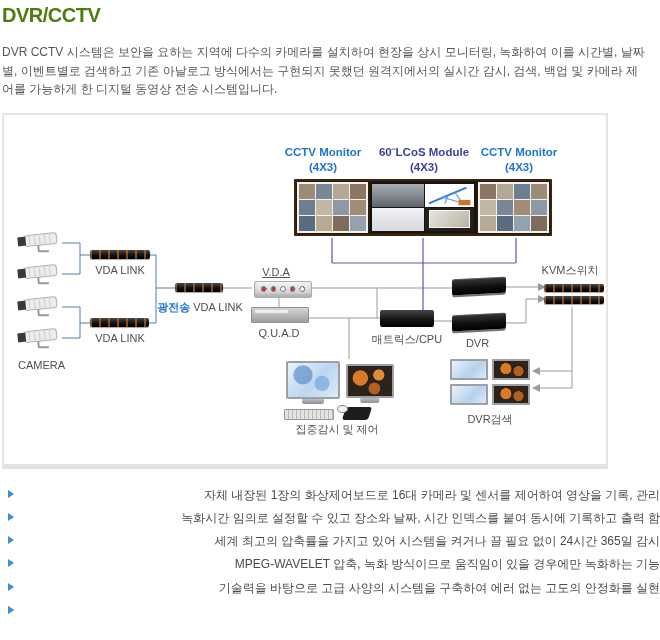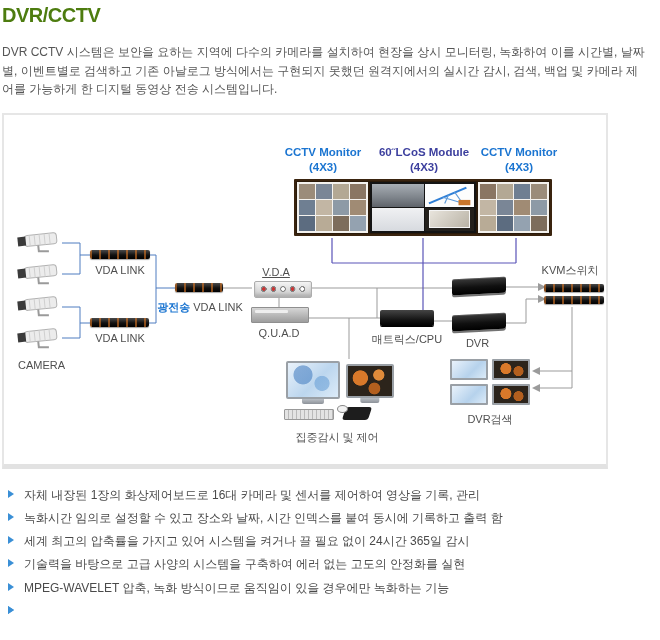--- a/index.html
+++ b/index.html
@@ -131,21 +131,21 @@
   .mini-mon.orange{
     background:
       radial-gradient(circle at 35% 45%, #d9792a 0 22%, transparent 24%),
       radial-gradient(circle at 72% 60%, #b35f1e 0 18%, transparent 20%),
       #2c241b;
   }
   
   .features{list-style:none;margin:18px 0 0 2px;padding:0;}
   .features li{
     position:relative;padding-left:22px;margin-bottom:7px;
-    font-size:12px;line-height:1.35;color:#4a4a4a;
+    font-size:12px;line-height:1.35;color:#4a4a4a;text-align:right;
   }
   .features li .arrow{
     position:absolute;left:6px;top:3px;width:0;height:0;
     border-left:6px solid #3a8fd6;border-top:4px solid transparent;border-bottom:4px solid transparent;
   }
 </style>
 </head>
 <body>
 
 <h1 class="page-title">DVR/CCTV</h1>
@@ -305,33 +305,33 @@
 
   <div class="lbl" style="left:528px;top:149px;width:76px;">KVM스위치</div>
   <div class="rack" style="left:540px;top:169px;width:60px;height:8px;"></div>
   <div class="rack" style="left:540px;top:181px;width:60px;height:8px;"></div>
 
   <div class="mon blue" style="left:282px;top:246px;width:54px;height:38px;"></div>
   <div class="mon orange" style="left:342px;top:249px;width:48px;height:34px;"></div>
   <div class="kbd" style="left:280px;top:294px;width:48px;"></div>
   <div class="mouse-pad" style="left:340px;top:292px;"></div>
   <div class="mouse" style="left:333px;top:290px;"></div>
-  <div class="lbl" style="left:268px;top:316px;width:130px;">집중감시 및 제어</div>
+  <div class="lbl" style="left:268px;top:308px;width:130px;">집중감시 및 제어</div>
 
   <div class="mini-grid" style="left:446px;top:244px;">
     <div class="mini-mon blue"></div>
     <div class="mini-mon orange"></div>
     <div class="mini-mon blue"></div>
     <div class="mini-mon orange"></div>
   </div>
   <div class="lbl" style="left:438px;top:298px;width:96px;">DVR검색</div>
 
 </div>
 
 <ul class="features">
   <li><span class="arrow"></span><span>자체 내장된 1장의 화상제어보드로 16대 카메라 및 센서를 제어하여 영상을 기록, 관리</span></li>
   <li><span class="arrow"></span><span>녹화시간 임의로 설정할 수 있고 장소와 날짜, 시간 인덱스를 붙여 동시에 기록하고 출력 함</span></li>
   <li><span class="arrow"></span><span>세계 최고의 압축률을 가지고 있어 시스템을 켜거나 끌 필요 없이 24시간 365일 감시</span></li>
+  <li><span class="arrow"></span><span>MPEG-WAVELET 압축, 녹화 방식이므로 움직임이 있을 경우에만 녹화하는 기능</span></li>
   <li><span class="arrow"></span><span>기술력을 바탕으로 고급 사양의 시스템을 구축하여 에러 없는 고도의 안정화를 실현</span></li>
-  <li><span class="arrow"></span><span>MPEG-WAVELET 압축, 녹화 방식이므로 움직임이 있을 경우에만 녹화하는 기능</span></li>
   <li><span class="arrow"></span></li>
   <li><span class="arrow"></span></li>
 </ul>
 
 </body></html>

